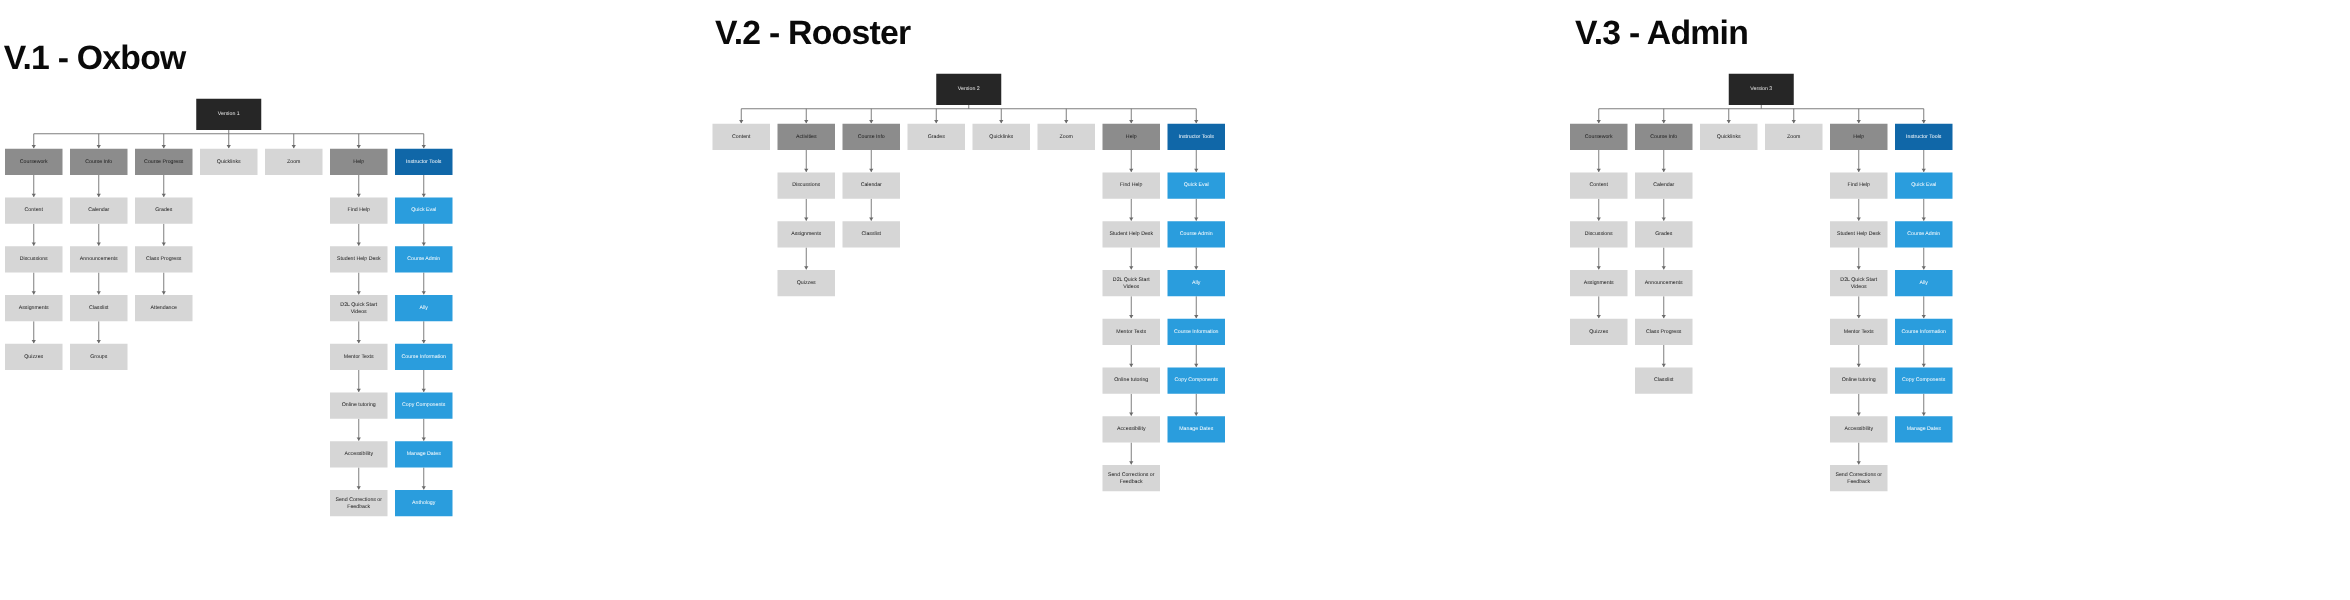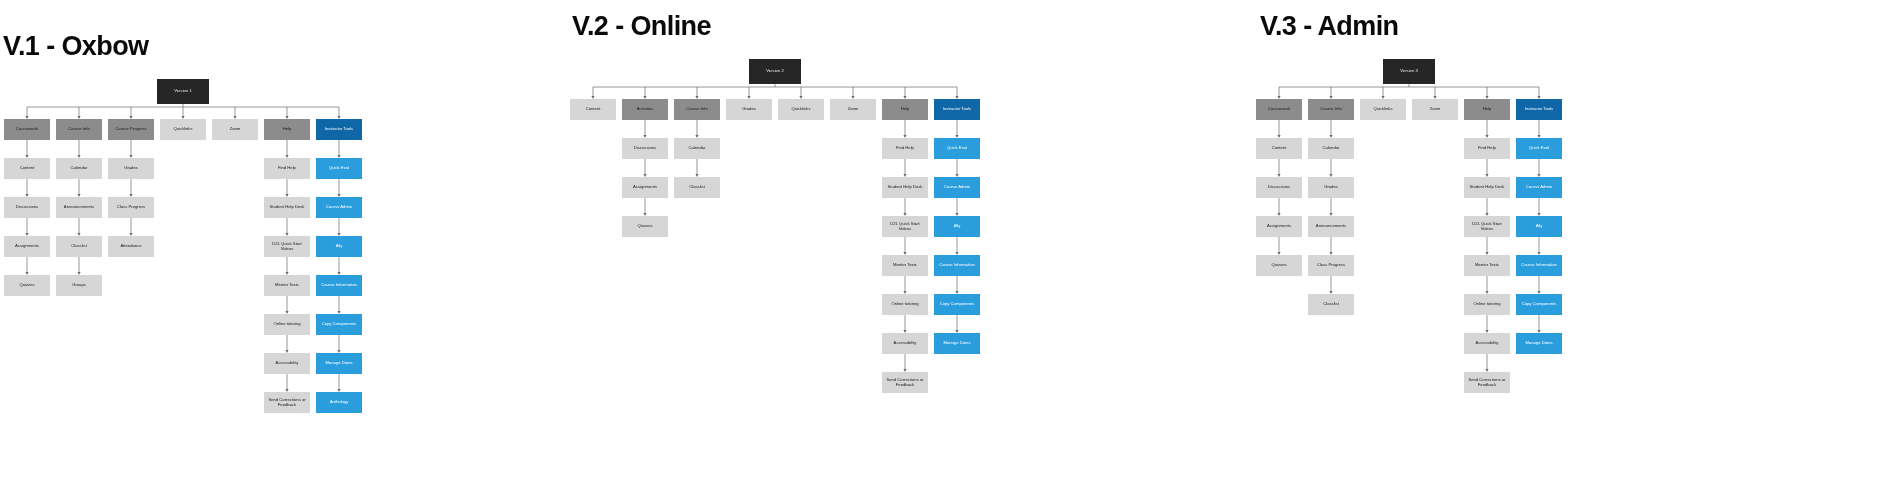--- a/index.html
+++ b/index.html
@@ -213,21 +213,21 @@
       <div class="node n-blue" style="left: 316px; top: 333px; width: 46px; height: 21px;">
         <span>Manage Dates</span>
       </div>
       <div class="node n-blue" style="left: 316px; top: 372px; width: 46px; height: 21px;">
         <span>Anthology</span>
       </div>
     </div>
 </div>
 
 <div class="panel" id="panel-v2">
-  <div class="panel-title" style="left: 2px; top: 11px;">V.2 -  Online</div>
+  <div class="panel-title" style="left: 2px; top: 11px;">V.2 -  Rooster</div>
   <div class="canvas">
       <svg class="links">
         <line x1="205" y1="84" x2="205" y2="87" stroke="#6b6b6b" stroke-width="0.7"></line>
         <line x1="23" y1="87" x2="387" y2="87" stroke="#6b6b6b" stroke-width="0.7"></line>
         <line x1="23" y1="87" x2="23" y2="98.5" stroke="#6b6b6b" stroke-width="0.7"></line>
         <path d="M 21.3 95.9 L 24.7 95.9 L 23 98.5 Z" fill="#6b6b6b"></path>
         <line x1="75" y1="87" x2="75" y2="98.5" stroke="#6b6b6b" stroke-width="0.7"></line>
         <path d="M 73.3 95.9 L 76.7 95.9 L 75 98.5 Z" fill="#6b6b6b"></path>
         <line x1="75" y1="120" x2="75" y2="137.5" stroke="#6b6b6b" stroke-width="0.7"></line>
         <path d="M 73.3 134.9 L 76.7 134.9 L 75 137.5 Z" fill="#6b6b6b"></path>

